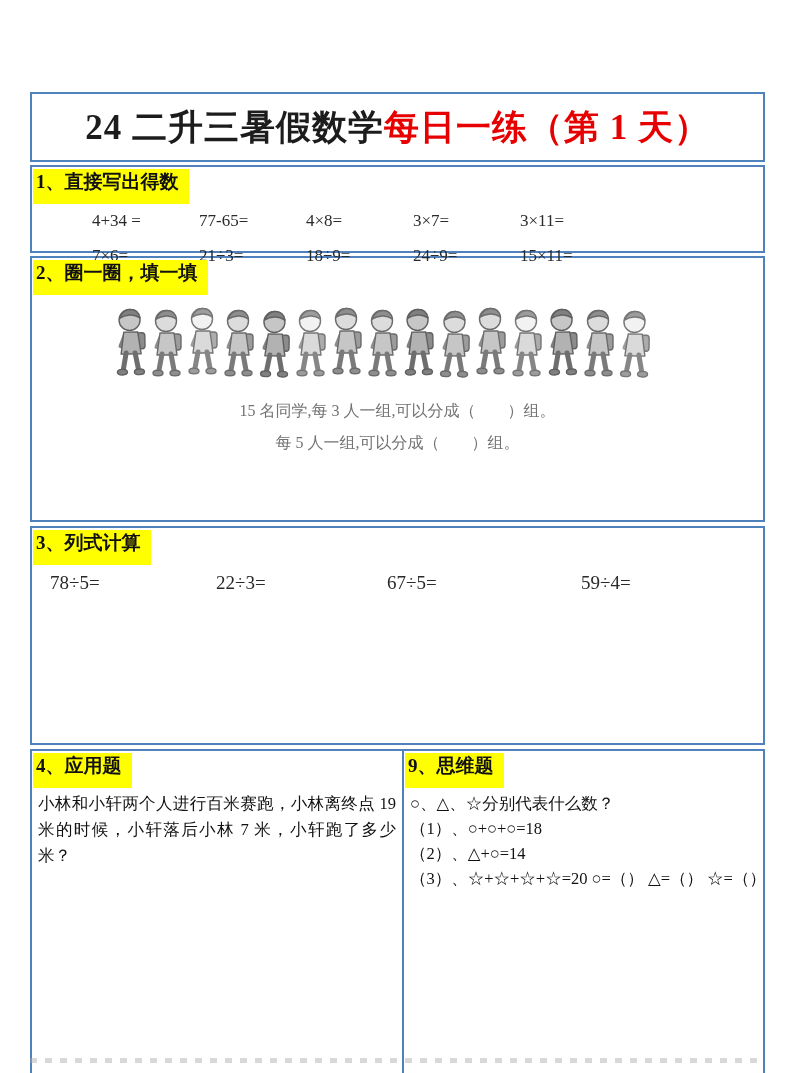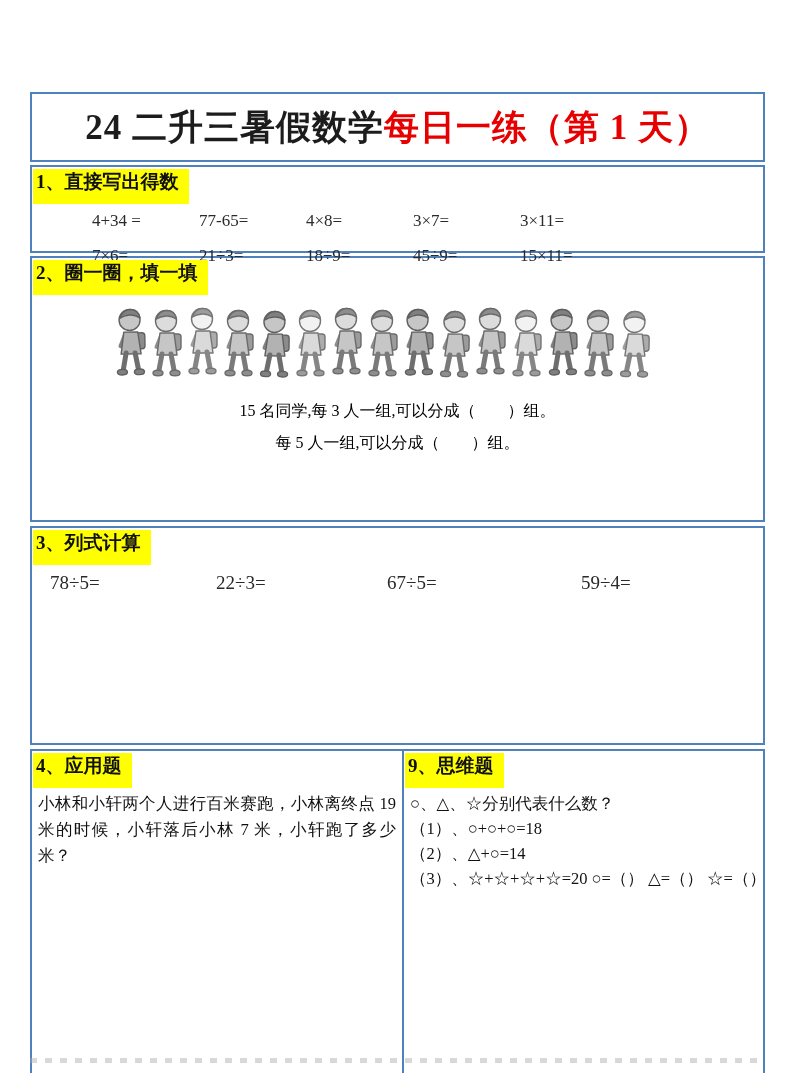--- a/index.html
+++ b/index.html
@@ -30,21 +30,21 @@
   .eq-cell{width:107px;font-size:17px;white-space:nowrap;color:#2a2a2a;}
   
   .box-s2{height:266px;margin-top:3px;}
   .students-row{display:flex;align-items:flex-end;margin:8px 0 0 81px;height:82px;}
   .kid{width:36px;height:80px;flex:0 0 36px;}
   .kid svg{width:36px;height:80px;display:block;}
   .kid:nth-child(2n){transform:translateY(2px);}
   .kid:nth-child(3n){filter:brightness(1.1);}
   .kid:nth-child(4n+1){filter:brightness(0.9);transform:translateY(1px) rotate(-1deg);}
   .kid:nth-child(5n){transform:translateY(3px) rotate(1deg);}
-  .fill-line{text-align:center;font-size:16px;color:#000000;}
+  .fill-line{text-align:center;font-size:16px;color:#737373;}
   .fill-line-1{margin-top:16px;}
   .fill-line-2{margin-top:11px;}
   
   .box-s3{height:219px;margin-top:4px;}
   .s3-row{display:flex;padding-left:18px;margin-top:7px;font-size:19px;color:#2a2a2a;}
   .s3-cell{white-space:nowrap;}
   .s3-c0{width:166px;} .s3-c1{width:171px;} .s3-c2{width:194px;}
   
   .bottom-row{display:flex;margin-top:4px;}
   .box-s4{width:372px;height:332px;border-right:none;}
@@ -76,21 +76,21 @@
       <span class="eq-cell">4+34 =</span>
       <span class="eq-cell">77-65=</span>
       <span class="eq-cell">4×8=</span>
       <span class="eq-cell">3×7=</span>
       <span class="eq-cell">3×11=</span>
     </div>
     <div class="eq-row eq-row-2">
       <span class="eq-cell">7×6=</span>
       <span class="eq-cell">21÷3=</span>
       <span class="eq-cell">18÷9=</span>
-      <span class="eq-cell">45÷9=</span>
+      <span class="eq-cell">24÷9=</span>
       <span class="eq-cell">15×11=</span>
     </div>
   </div>
 
   <div class="box box-s2">
     <span class="heading">2、圈一圈，填一填</span>
     <div class="students-row">
         <div class="kid">
           <svg viewBox="0 0 36 80">
     <g stroke="#6b6b6b" stroke-width="1.4" stroke-linejoin="round" stroke-linecap="round">

